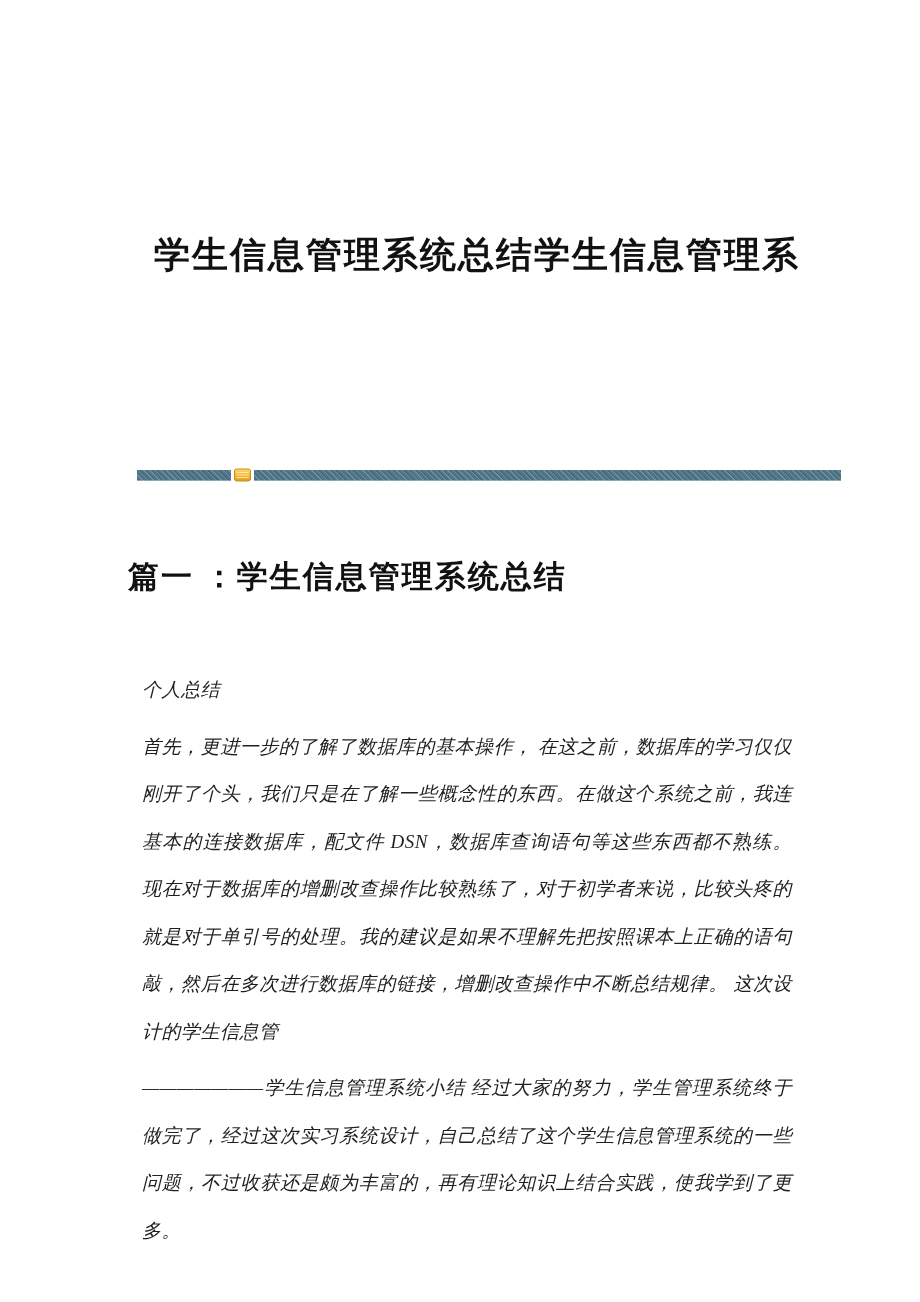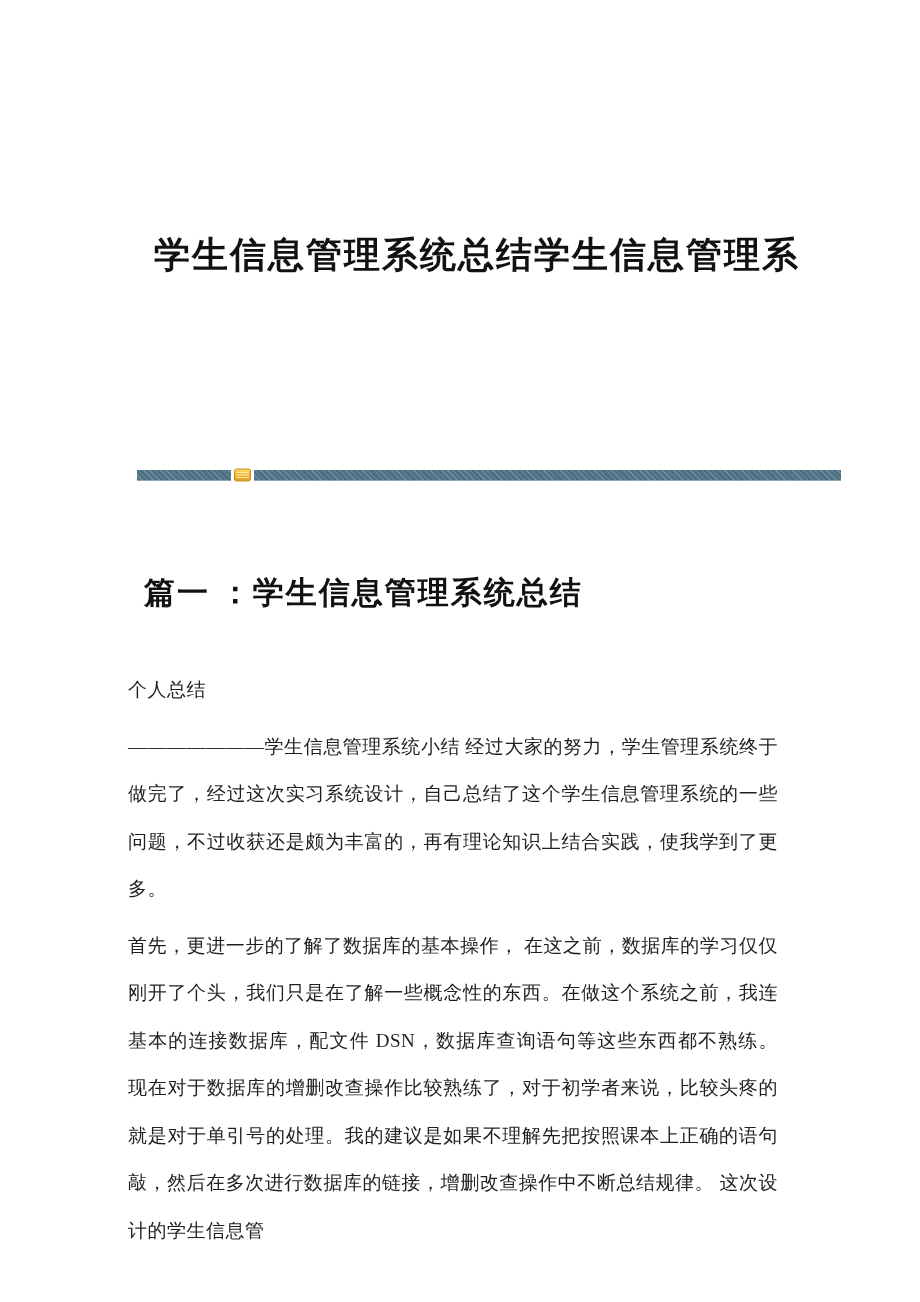--- a/index.html
+++ b/index.html
@@ -67,35 +67,36 @@
     justify-content: center;
     flex: 0 0 auto;
   }
   .divider-icon svg { display: block; }
 
   
   .section-heading {
     position: absolute;
     top: 556px;
     left: 128px;
-    margin: 16px;
+    margin: 0;
     font-size: 31px;
     font-weight: bold;
     letter-spacing: 2px;
     line-height: 42px;
     color: var(--title-color, #111111);
     font-family: Liberation Serif, serif;
   }
 
   
   .body-text {
     position: absolute;
     top: 666px;
-    left: 128px;
+    left: 142px;
     width: 650px;
+    font-style: italic;
   }
   .body-text p {
     margin: 0;
     font-size: 19px;
     line-height: 47.5px;
     text-align: justify;
     letter-spacing: 0.5px;
     color: var(--text-color, #1f1f1f);
   }
   .body-text p + p { margin-top: 9px; }
@@ -122,17 +123,17 @@
         <path d="M2.5 4.5h12M2.5 7h12M2.5 9.5h12" stroke="#ffe9a0" stroke-width="1" fill="none"></path>
       </svg>
     </span>
     <span class="bar bar-right"></span>
   </div>
 
   <h2 class="section-heading">篇一 ：学生信息管理系统总结</h2>
 
   <div class="body-text">
     <p>个人总结</p>
+    <p>首先，更进一步的了解了数据库的基本操作， 在这之前，数据库的学习仅仅刚开了个头，我们只是在了解一些概念性的东西。在做这个系统之前，我连基本的连接数据库，配文件 DSN，数据库查询语句等这些东西都不熟练。 现在对于数据库的增删改查操作比较熟练了，对于初学者来说，比较头疼的就是对于单引号的处理。我的建议是如果不理解先把按照课本上正确的语句敲，然后在多次进行数据库的链接，增删改查操作中不断总结规律。 这次设计的学生信息管</p>
     <p>———————学生信息管理系统小结 经过大家的努力，学生管理系统终于做完了，经过这次实习系统设计，自己总结了这个学生信息管理系统的一些问题，不过收获还是颇为丰富的，再有理论知识上结合实践，使我学到了更多。</p>
-    <p>首先，更进一步的了解了数据库的基本操作， 在这之前，数据库的学习仅仅刚开了个头，我们只是在了解一些概念性的东西。在做这个系统之前，我连基本的连接数据库，配文件 DSN，数据库查询语句等这些东西都不熟练。 现在对于数据库的增删改查操作比较熟练了，对于初学者来说，比较头疼的就是对于单引号的处理。我的建议是如果不理解先把按照课本上正确的语句敲，然后在多次进行数据库的链接，增删改查操作中不断总结规律。 这次设计的学生信息管</p>
   </div>
 
 </div>
 
 </body></html>

